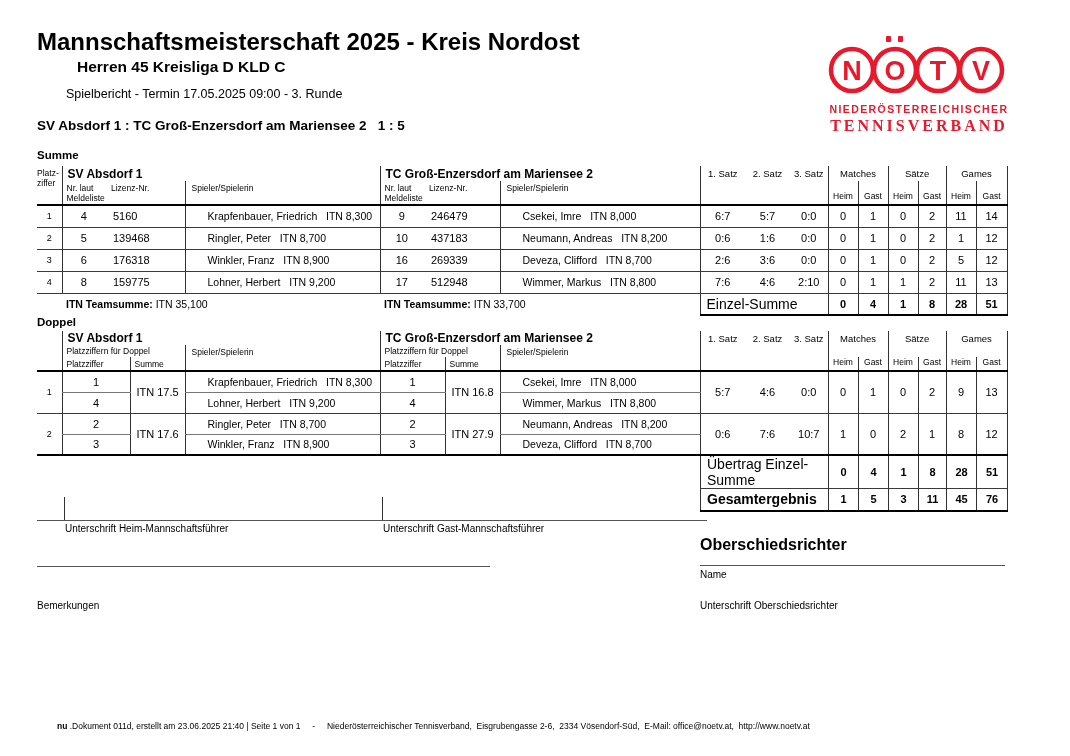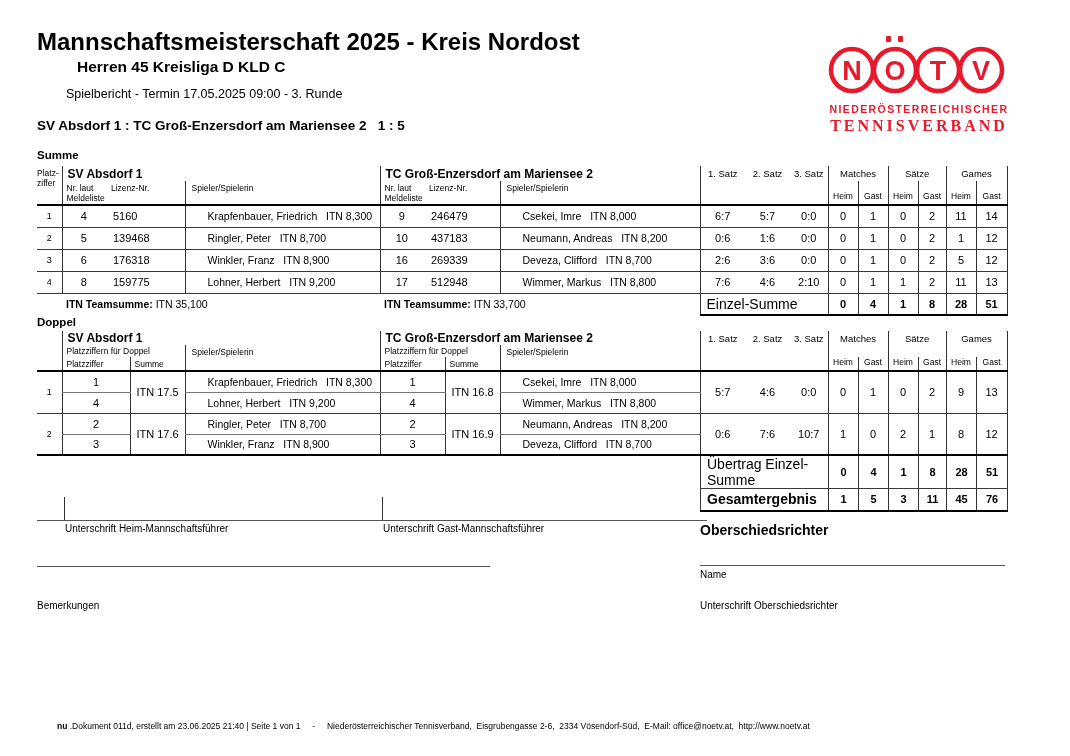--- a/index.html
+++ b/index.html
@@ -308,21 +308,21 @@
       <td class="bl cen num bb">4</td>
       <td class="bl player bb">Wimmer, Markus   ITN 8,800</td>
     </tr>
 
     <tr style="height:21px">
       <td rowspan="2" class="cen platznum bb2">2</td>
       <td class="bl cen num bbs">2</td>
       <td rowspan="2" class="bl cen num bb2">ITN 17.6</td>
       <td class="bl player bbs">Ringler, Peter   ITN 8,700</td>
       <td class="bl cen num bbs">2</td>
-      <td rowspan="2" class="bl cen num bb2">ITN 16.9</td>
+      <td rowspan="2" class="bl cen num bb2">ITN 27.9</td>
       <td class="bl player bbs">Neumann, Andreas   ITN 8,200</td>
       <td rowspan="2" class="bl cen num bb2">0:6</td>
       <td rowspan="2" class="cen num bb2">7:6</td>
       <td rowspan="2" class="cen num bb2">10:7</td>
       <td rowspan="2" class="bl cen num bb2">1</td>
       <td rowspan="2" class="bl cen num bb2">0</td>
       <td rowspan="2" class="bl cen num bb2">2</td>
       <td rowspan="2" class="bl cen num bb2">1</td>
       <td rowspan="2" class="bl cen num bb2">8</td>
       <td rowspan="2" class="bl br cen num bb2">12</td>
@@ -370,20 +370,20 @@
 
   <div class="abs vtick" style="left:64px;top:497px"></div>
   <div class="abs vtick" style="left:382px;top:497px"></div>
   <div class="abs hline" style="left:37px;top:520px;width:670px"></div>
   <div class="abs lbl10" style="left:65px;top:523px">Unterschrift Heim-Mannschaftsführer</div>
   <div class="abs lbl10" style="left:383px;top:523px">Unterschrift Gast-Mannschaftsführer</div>
 
   <div class="abs hline" style="left:37px;top:566px;width:453px"></div>
   <div class="abs lbl10" style="left:37px;top:600px">Bemerkungen</div>
 
-  <div class="abs b" style="left:700px;top:522px;font-size:14px">Oberschiedsrichter</div>
+  <div class="abs b" style="left:700px;top:536px;font-size:16px">Oberschiedsrichter</div>
   <div class="abs hline" style="left:700px;top:565px;width:305px"></div>
   <div class="abs lbl10" style="left:700px;top:569px">Name</div>
   <div class="abs lbl10" style="left:700px;top:600px">Unterschrift Oberschiedsrichter</div>
 
   <div class="abs footer"><span class="b">nu</span><span> .Dokument 011d, erstellt am 23.06.2025 21:40 | Seite 1 von 1     -     </span><span>Niederösterreichischer Tennisverband,  Eisgrubengasse 2-6,  2334 Vösendorf-Süd,  E-Mail: office@noetv.at,  http://www.noetv.at</span></div>
 
 </div>
 
 </body></html>

